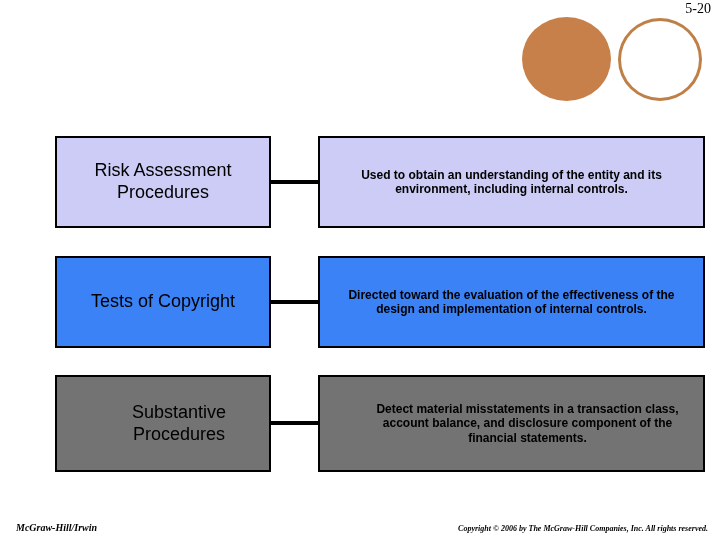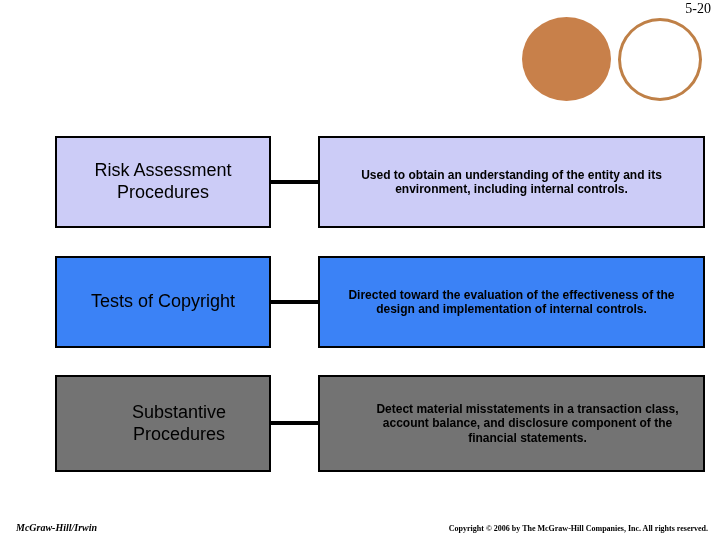--- a/index.html
+++ b/index.html
@@ -131,20 +131,21 @@
     font-weight: bold;
     font-size: 10px;
     color: #000000;
     white-space: nowrap;
   }
   .footer-right {
     position: absolute;
     right: 12px;
     bottom: 7px;
     font-family: "Liberation Serif", serif;
+    font-style: italic;
     font-weight: bold;
     font-size: 8px;
     color: #000000;
     white-space: nowrap;
   }
 </style>
 </head>
 <body>
 
 <div id="slide">

